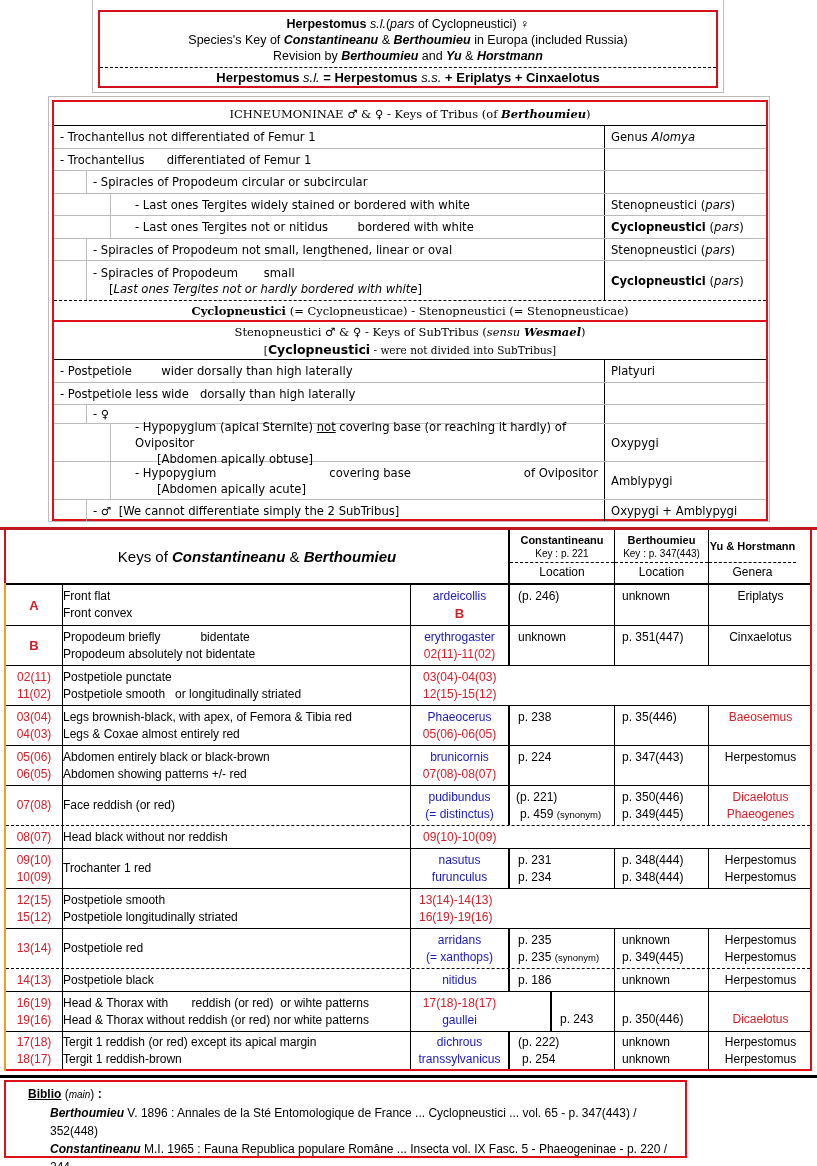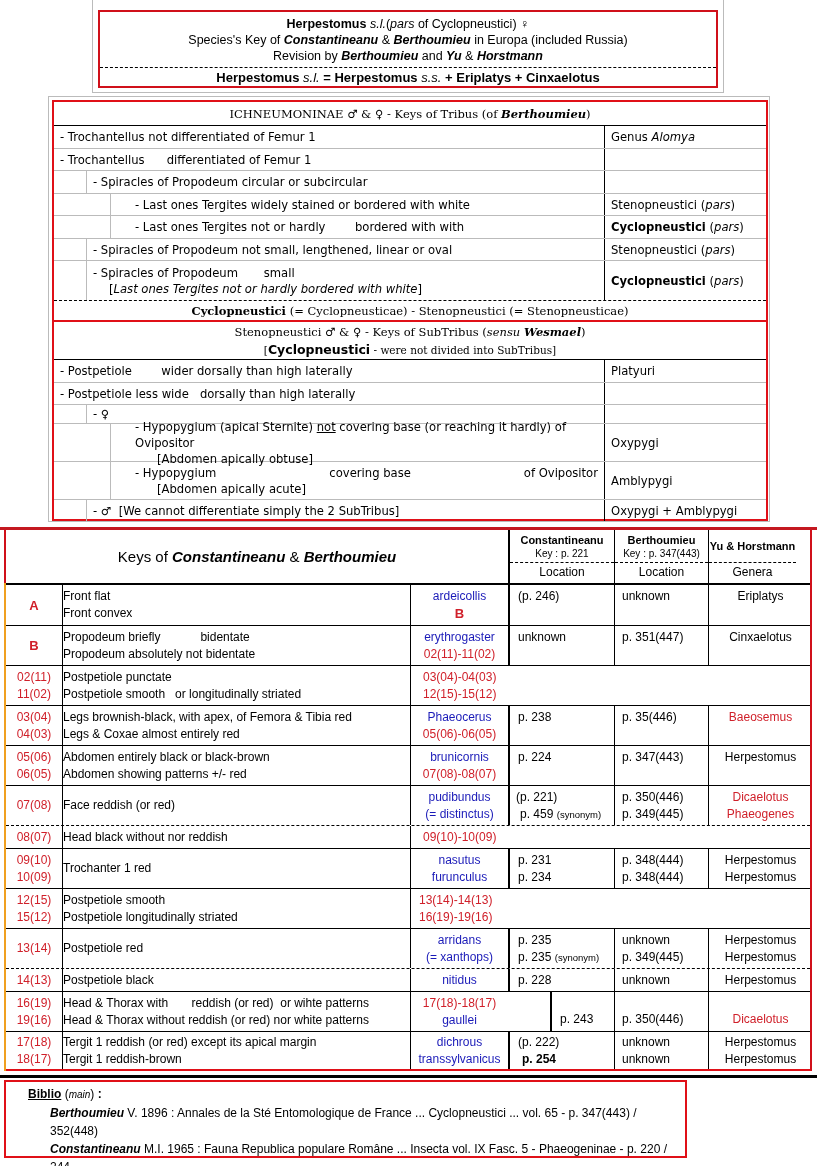--- a/index.html
+++ b/index.html
@@ -90,21 +90,21 @@
     <div class="tcell-l ind1">- Spiracles of Propodeum circular or subcircular</div>
     <div class="tcell-r"></div>
   </div>
   <div class="trow" style="top:92px;height:22px;">
     <div class="tcell-l ind2">- Last ones Tergites widely stained or bordered with white</div>
     <div class="tcell-r">
         <span><span>Stenopneustici</span> (<span class="i">pars</span>)</span>
       </div>
   </div>
   <div class="trow" style="top:114px;height:23px;">
-    <div class="tcell-l ind2" style="white-space:pre;">- Last ones Tergites not or hardly        bordered with with</div>
+    <div class="tcell-l ind2" style="white-space:pre;">- Last ones Tergites not or nitidus        bordered with white</div>
     <div class="tcell-r">
         <span><span class="b">Cyclopneustici</span> (<span class="i">pars</span>)</span>
       </div>
   </div>
   <div class="trow" style="top:137px;height:22px;">
     <div class="tcell-l ind1">- Spiracles of Propodeum not small, lengthened, linear or oval</div>
     <div class="tcell-r">
         <span><span>Stenopneustici</span> (<span class="i">pars</span>)</span>
       </div>
   </div>
@@ -339,21 +339,21 @@
         <span>Herpestomus</span>
       </div>
   </div>
 
   <div class="mrow dotted" style="top:438px;height:23px;">
     <div class="c-code">14(13)</div>
     <div class="c-desc">Postpetiole black</div>
     <div class="c-sp">
         <span class="blue">nitidus</span>
       </div>
-    <div class="c-con center-v">p. 228</div>
+    <div class="c-con center-v">p. 186</div>
     <div class="c-ber center-v">unknown</div>
     <div class="c-yu center-v">Herpestomus</div>
   </div>
 
   <div class="mrow" style="top:461px;height:40px;">
     <div class="c-code">
         <span>16(19)</span>
         <span>19(16)</span>
       </div>
     <div class="c-desc"><span>Head &amp; Thorax with       reddish (or red)  or wihte patterns</span><span>Head &amp; Thorax without reddish (or red) nor white patterns</span></div>
@@ -371,21 +371,21 @@
         <span>17(18)</span>
         <span>18(17)</span>
       </div>
     <div class="c-desc"><span>Tergit 1 reddish (or red) except its apical margin</span><span>Tergit 1 reddish-brown</span></div>
     <div class="c-sp">
         <span class="blue">dichrous</span>
         <span class="blue">transsylvanicus</span>
       </div>
     <div class="c-con center-v">
         <span>(p. 222)</span>
-        <span style="padding-left:4px;font-weight:bold;">p. 254</span>
+        <span style="padding-left:4px;">p. 254</span>
       </div>
     <div class="c-ber center-v">
         <span>unknown</span>
         <span>unknown</span>
       </div>
     <div class="c-yu center-v">
         <span>Herpestomus</span>
         <span>Herpestomus</span>
       </div>
   </div>

